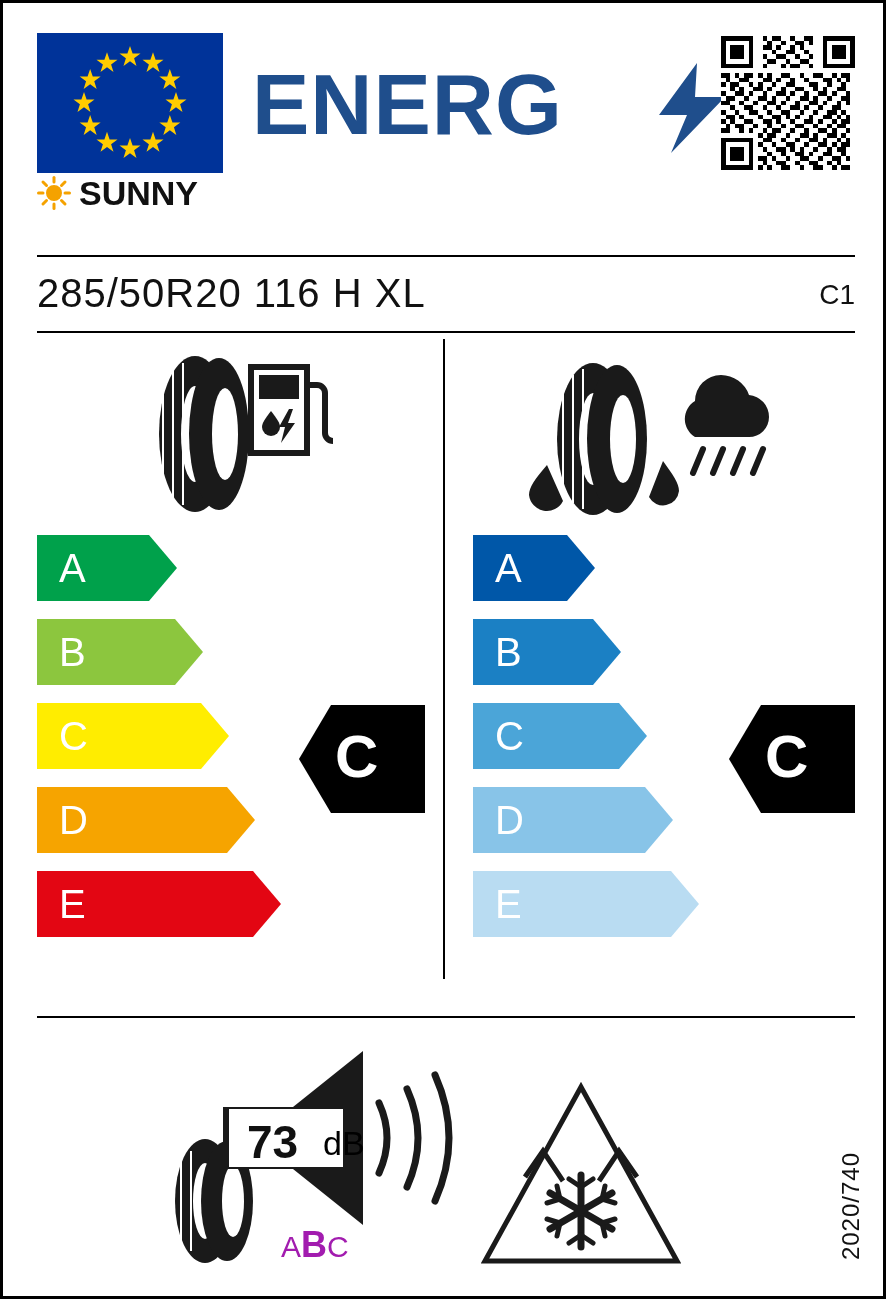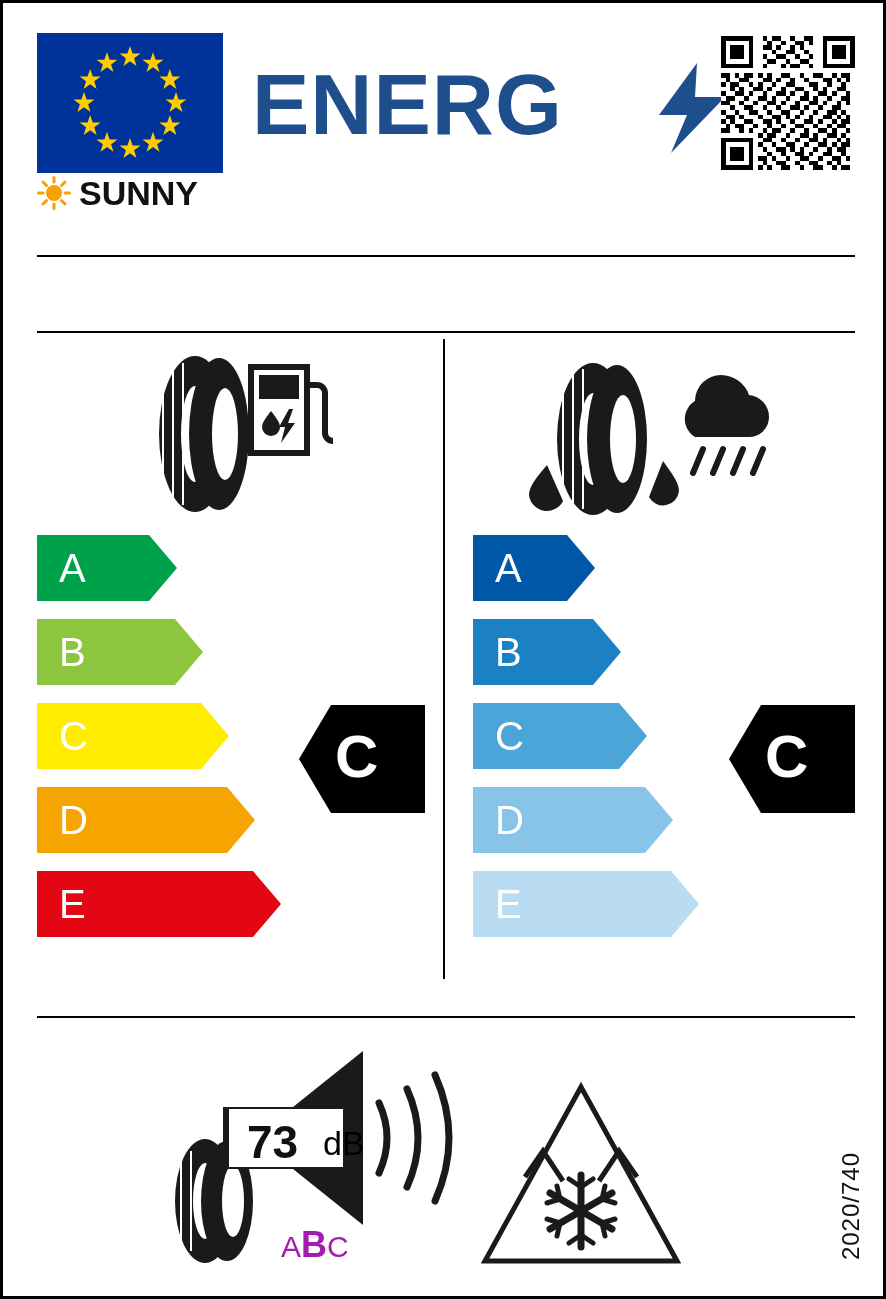--- a/index.html
+++ b/index.html
@@ -547,20 +547,24 @@
           <line x1="24.5" y1="24.5" x2="28" y2="28"></line>
           <line x1="6" y1="28" x2="9.5" y2="24.5"></line>
           <line x1="24.5" y1="9.5" x2="28" y2="6"></line>
         </g>
       </svg>
       <span class="brand-name">SUNNY</span>
     </div>
   </div>
   <div class="divider" style="left:34px; top:252px; width:818px;"></div>
 
+  <div class="size-row">
+    <div class="size-text">285/50R20 116 H XL</div>
+    <div class="class-text">C1</div>
+  </div>
   <div class="divider" style="left:34px; top:328px; width:818px;"></div>
 
   <div class="vsep"></div>
 
   <div class="panel panel-left">
 
     <svg style="position:absolute; left:96px; top:10px;" width="200" height="170" viewBox="0 0 200 170">
       <g>
         <ellipse cx="62" cy="85" rx="36" ry="78" fill="#1a1a1a"></ellipse>
         <ellipse cx="62" cy="85" rx="14" ry="48" fill="#ffffff"></ellipse>

